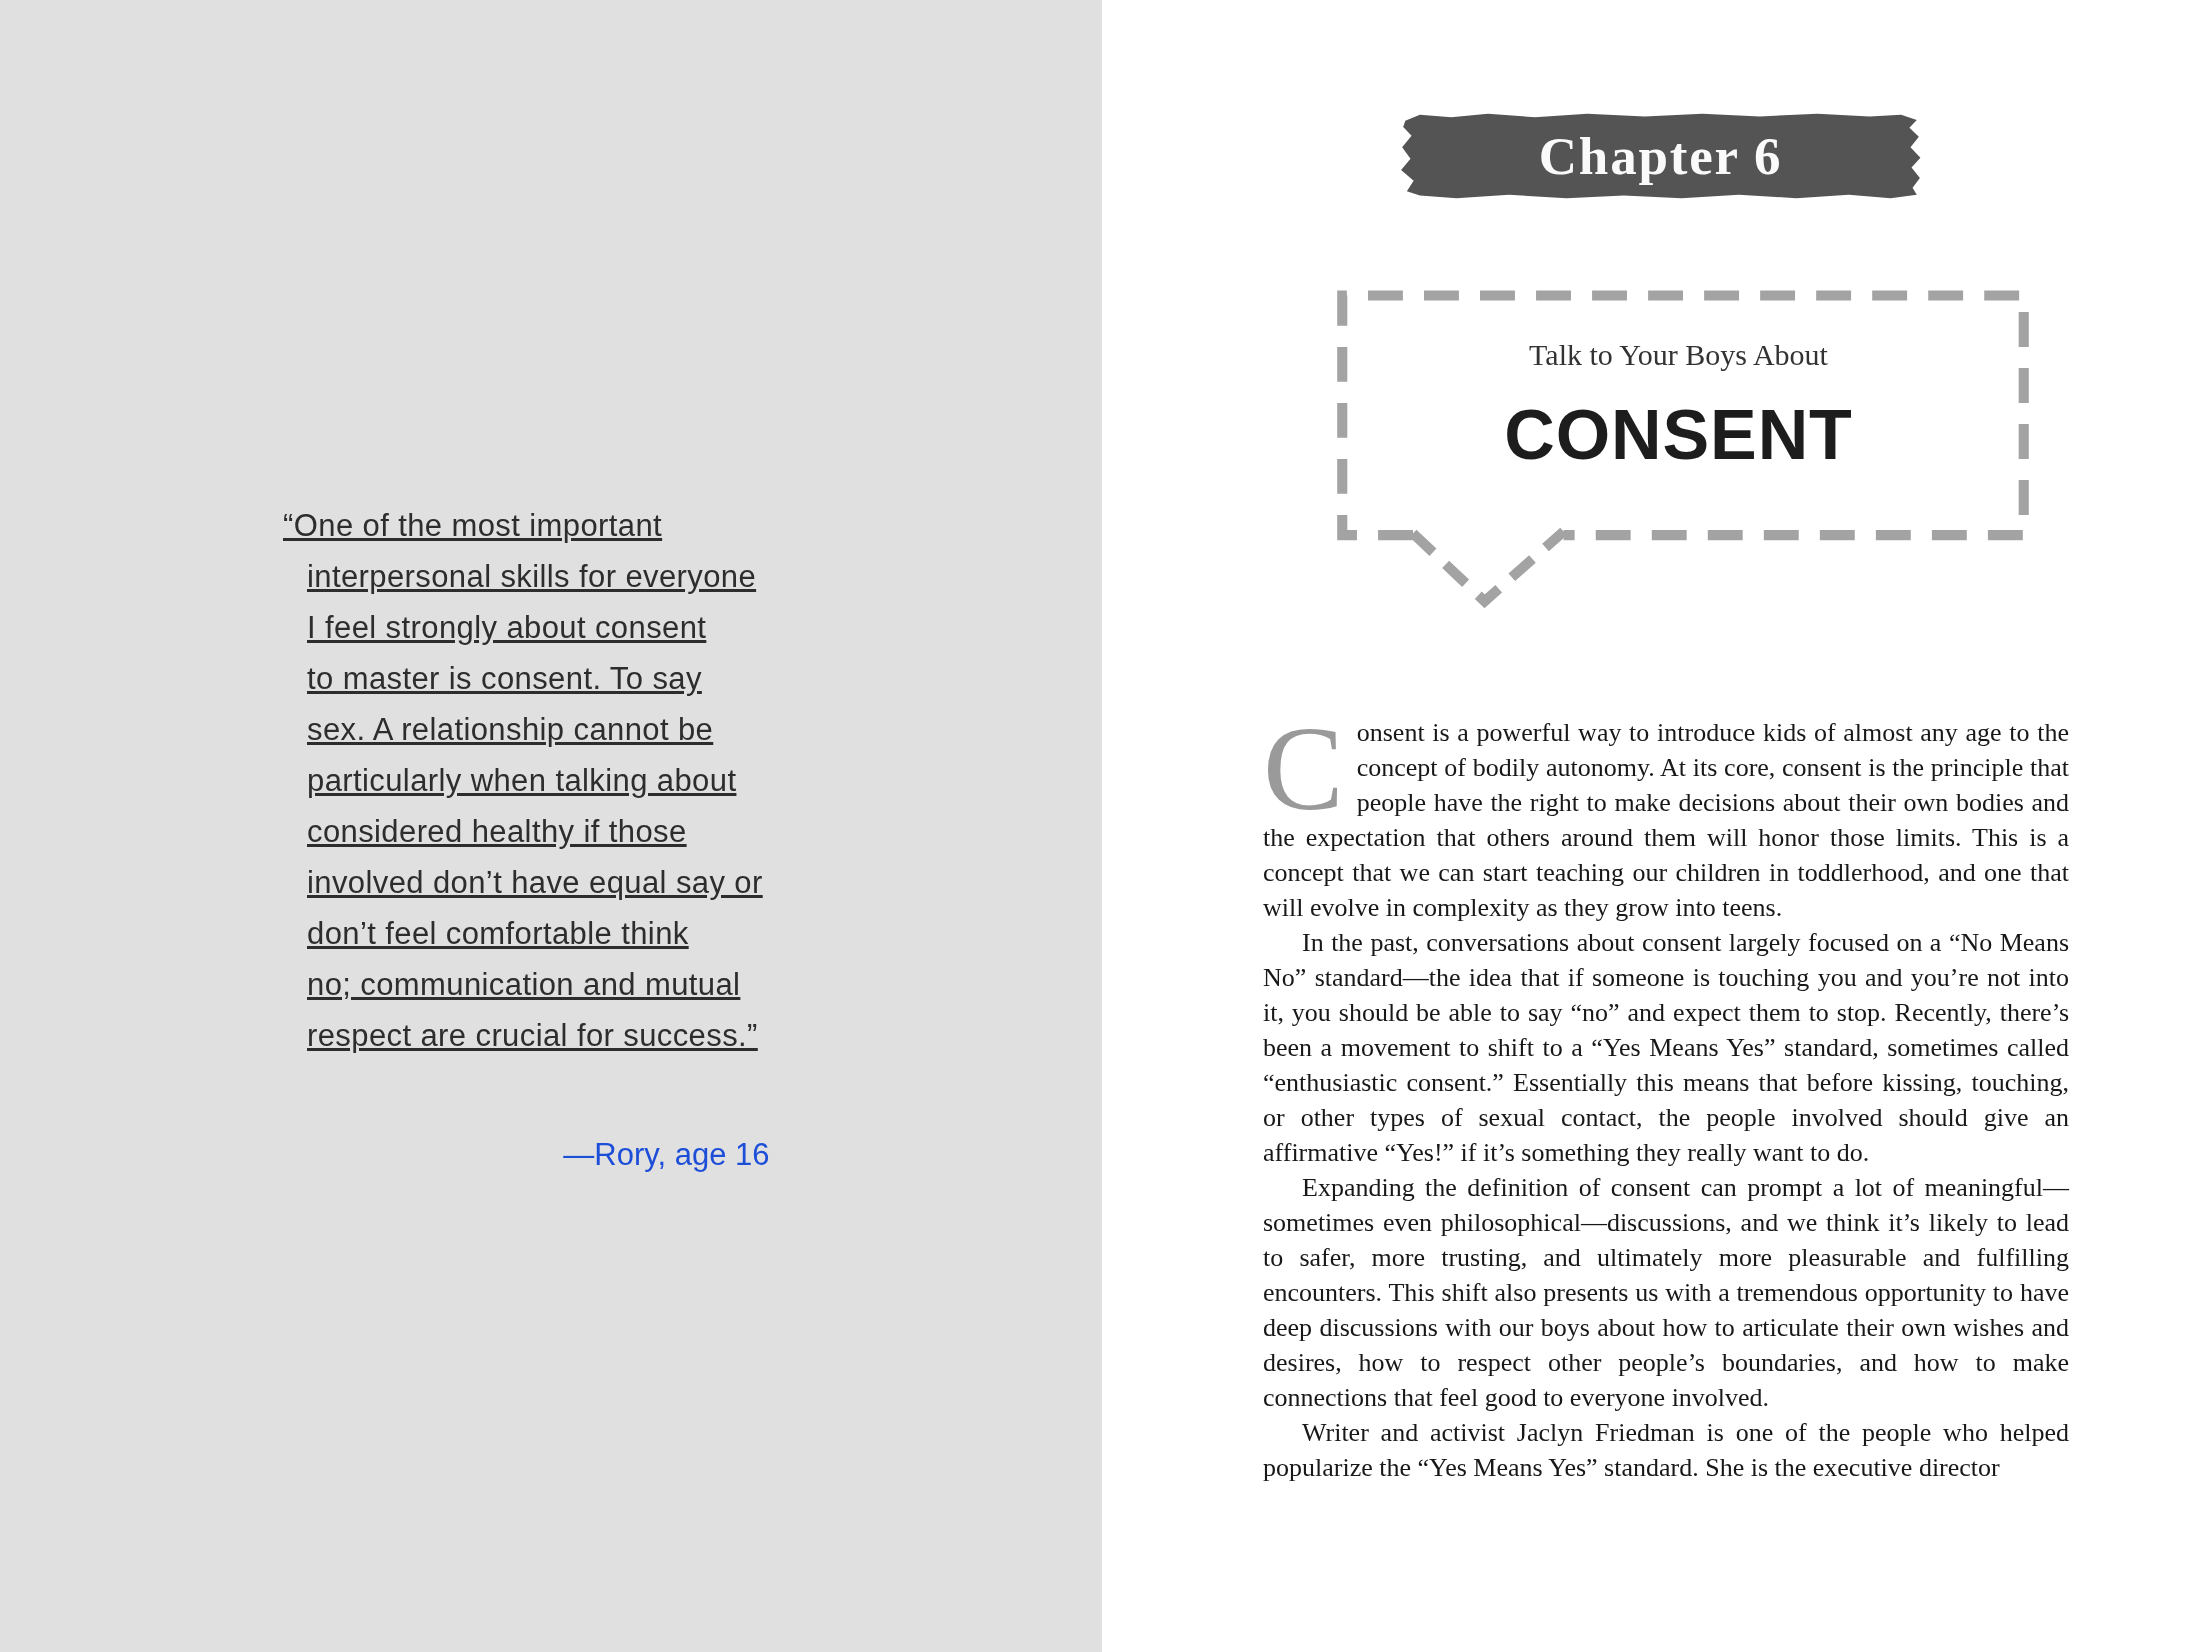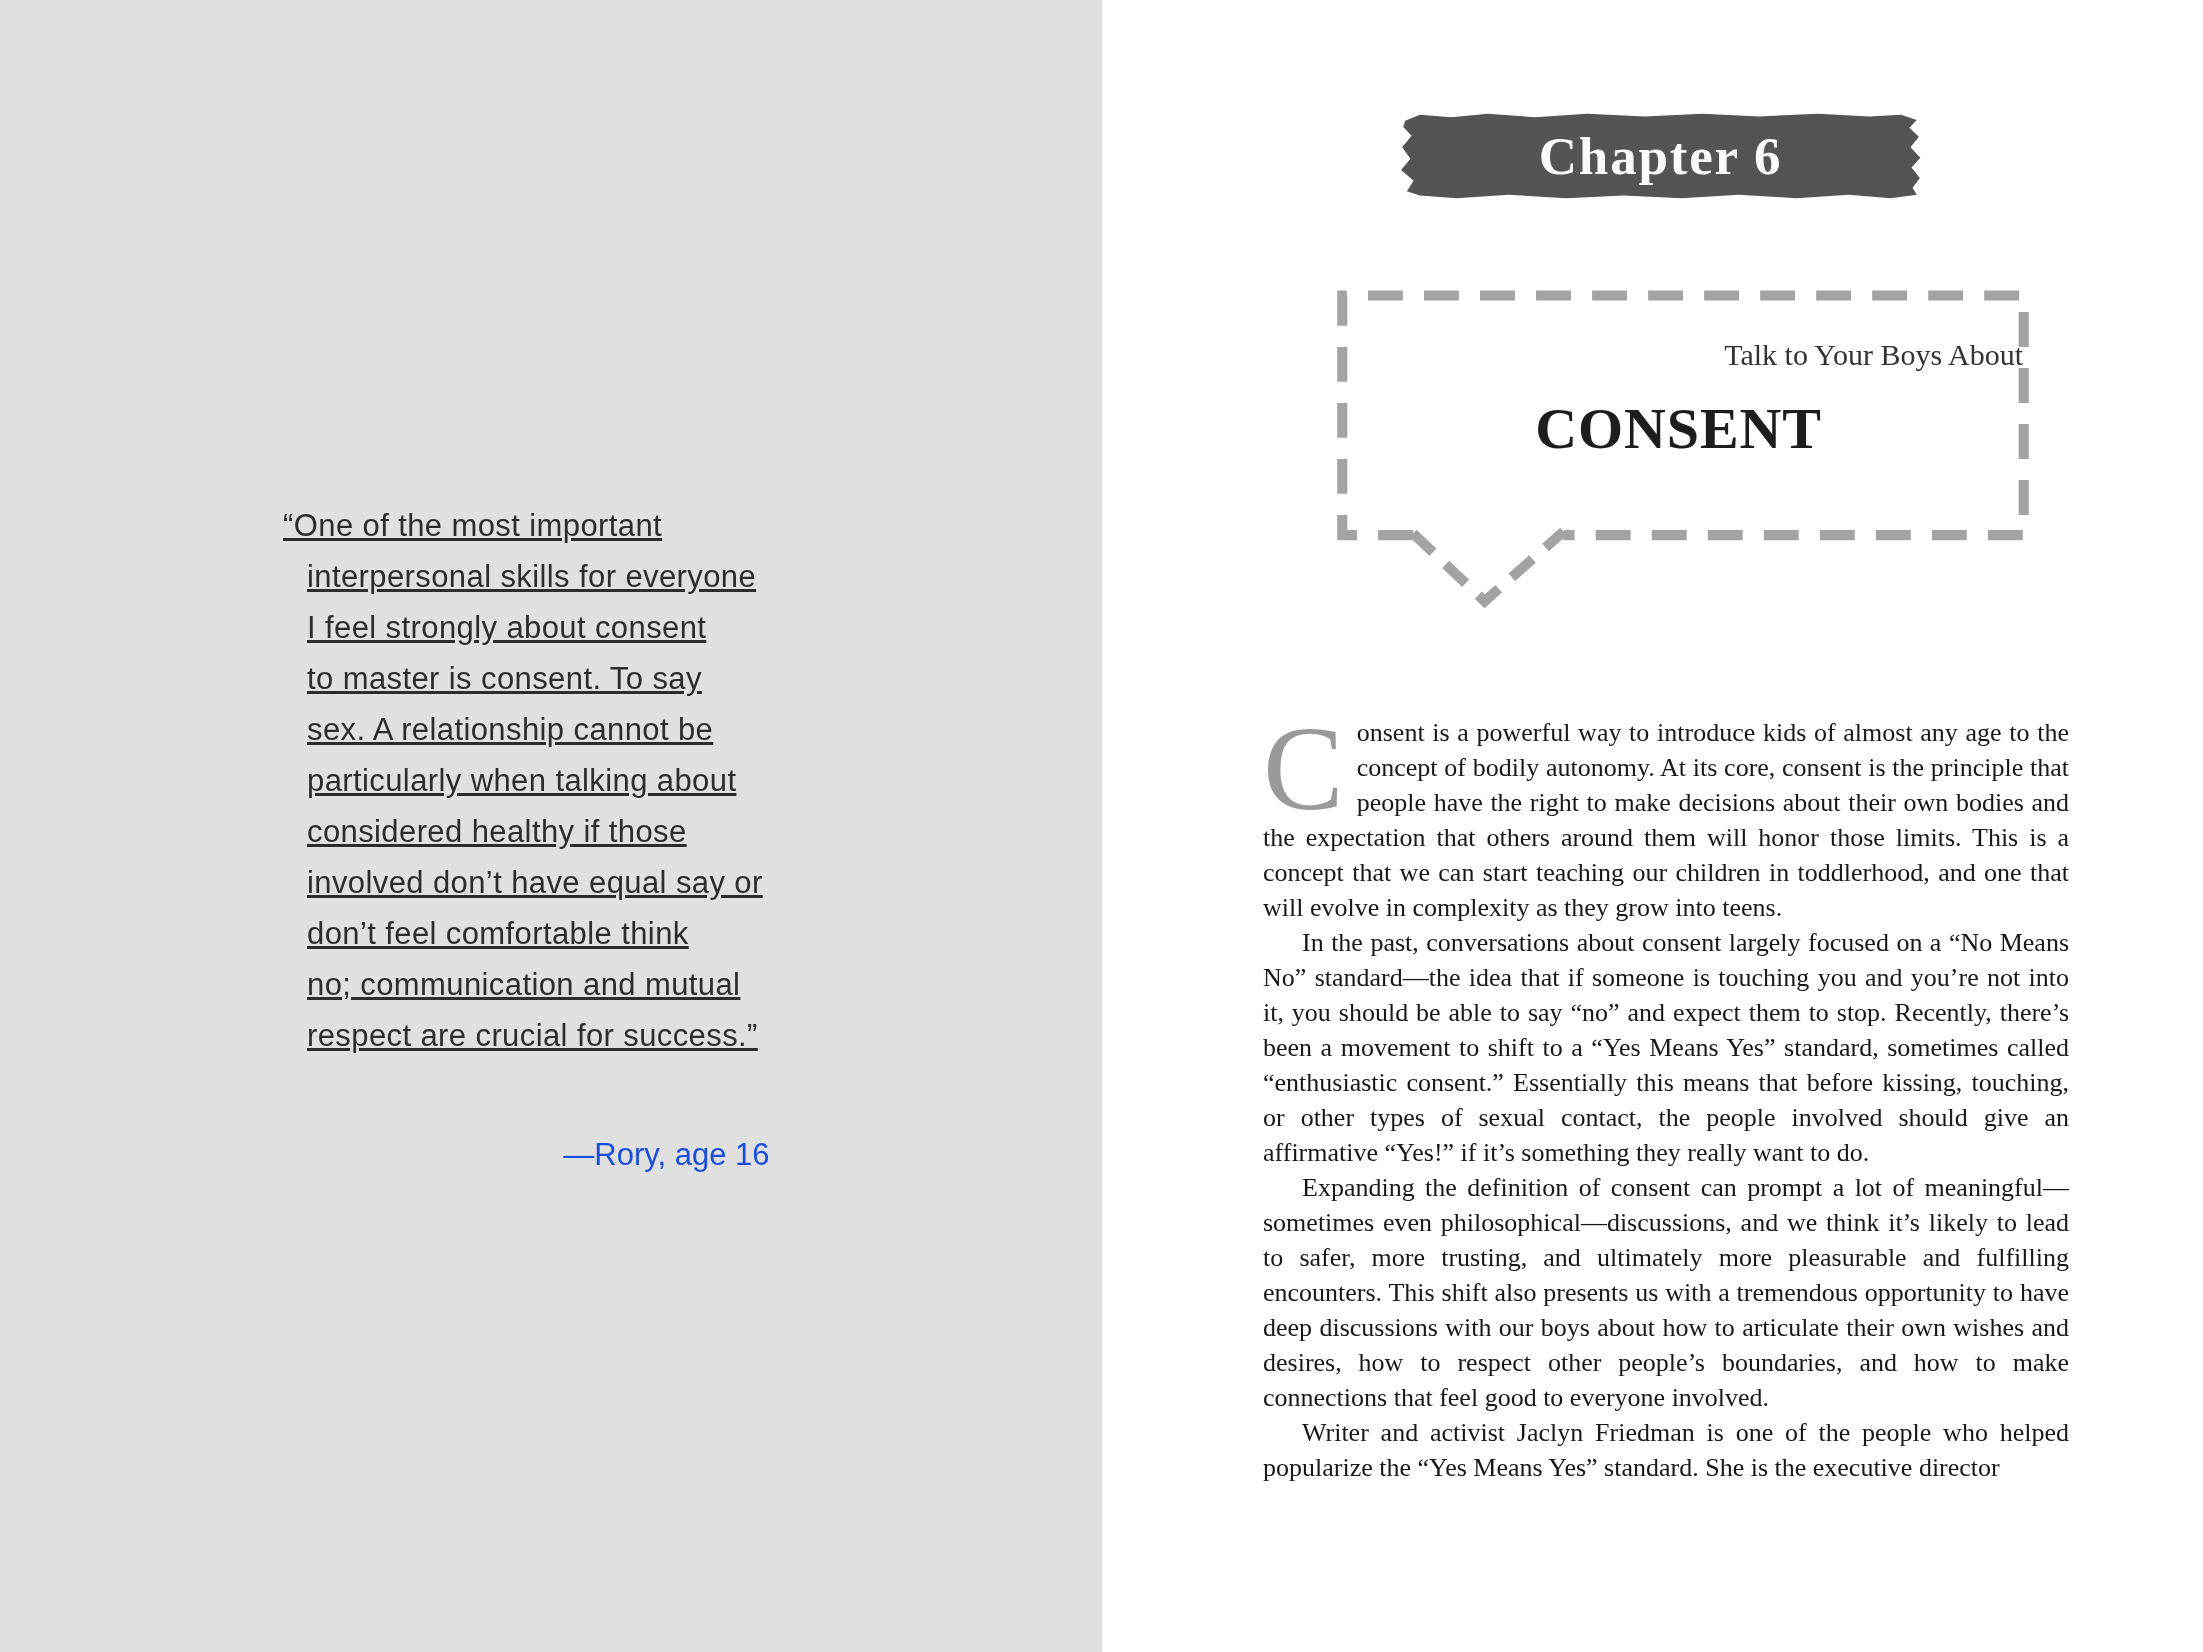--- a/index.html
+++ b/index.html
@@ -76,33 +76,33 @@
   }
   .speech-bubble {
     position: absolute;
     left: 232px; top: 287px;
     width: 698px; height: 331px;
   }
   .bubble-kicker {
     position: absolute;
     left: 232px; top: 338px;
     width: 689px;
-    text-align: right;
+    text-align: center;
     font-family: "Liberation Serif", serif;
     font-size: 30px;
     color: #333333;
   }
   .chapter-title {
     position: absolute;
     left: 232px; top: 395px;
     width: 689px;
     text-align: center;
-    font-family: Liberation Serif, serif;
+    font-family: Liberation Sans, sans-serif;
     font-weight: 700;
-    font-size: 58px;
+    font-size: 70px;
     letter-spacing: 0.9px;
     color: #1d1d1d;
   }
   .body-text {
     position: absolute;
     left: 161px; top: 715px;
     width: 806px;
     font-family: "Liberation Serif", serif;
     font-size: 26px;
     line-height: 35px;

